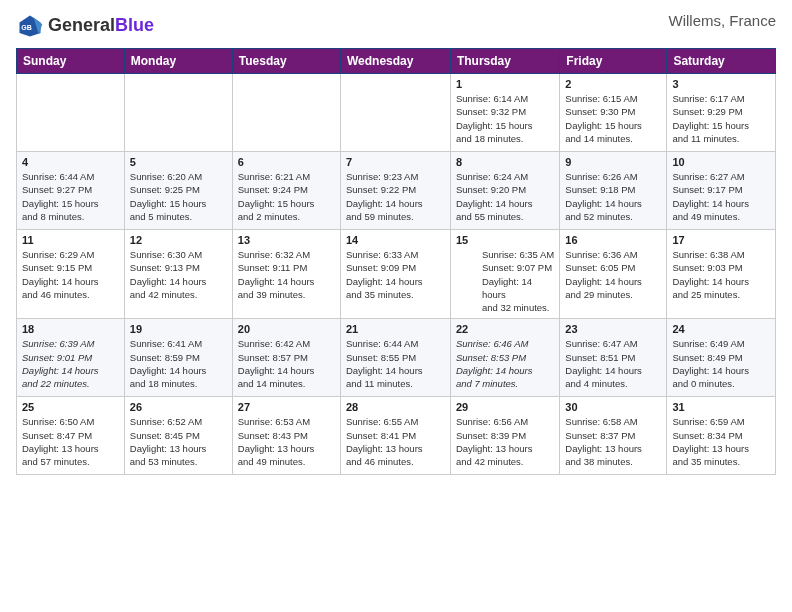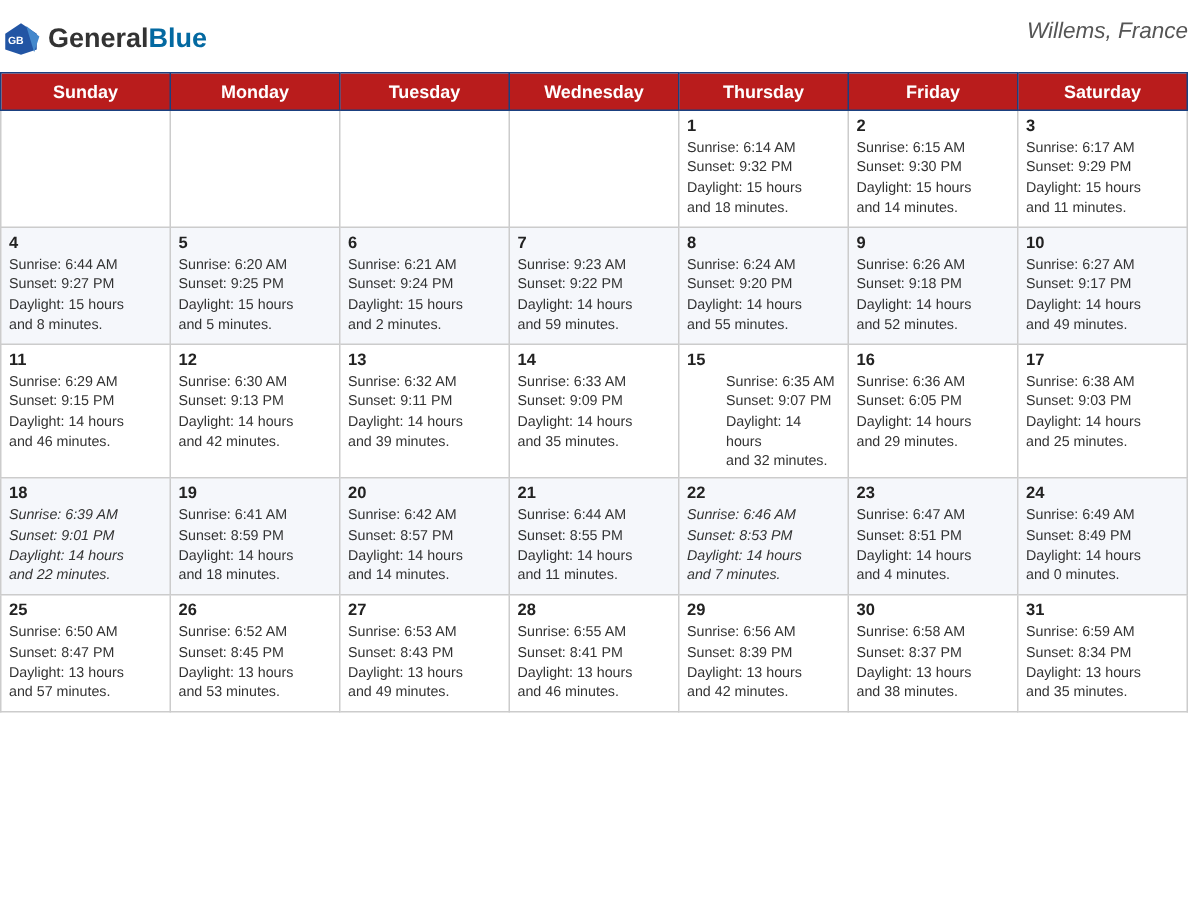--- a/index.html
+++ b/index.html
@@ -6,68 +6,67 @@
     body {
       font-family: Arial, sans-serif;
       background: #fff;
       width: 792px;
       height: 612px;
       overflow: hidden;
     }
     .page {
       width: 792px;
       height: 488px;
-      padding: 12px 0;
+      padding: 12px 16px;
       border-radius: 26px;
     }
     .header {
       display: flex;
       justify-content: space-between;
       align-items: flex-start;
       margin-bottom: 8px;
     }
     .logo {
       display: flex;
       align-items: center;
       gap: 4px;
     }
     .logo-text {
       font-size: 18px;
       font-weight: bold;
       line-height: 1.1;
     }
     .logo-general { color: #333; }
-    .logo-blue { color: #0369a1; }
+    .logo-blue { color: #6d28d9; }
     .logo-icon {
       width: 28px;
       height: 28px;
     }
     .title-block {
       text-align: right;
     }
     .month-year {
       font-size: 32px;
       font-weight: bold;
       color: #333;
       line-height: 1.1;
     }
     .location {
       font-size: 15px;
       color: #555;
-      font-style: italic;
     }
     .calendar {
       width: 100%;
       border-collapse: collapse;
       font-size: 10.5px;
     }
     .calendar th {
-      background: #b91c1c;
+      background: #701a75;
       color: #fff;
-      text-align: center;
+      text-align: left;
       padding: 5px 6px;
       font-size: 12px;
       font-weight: bold;
       border: 1px solid #1a4080;
     }
     .calendar td {
       border: 1px solid #ccc;
       vertical-align: top;
       padding: 4px 5px;
       width: 113px;

